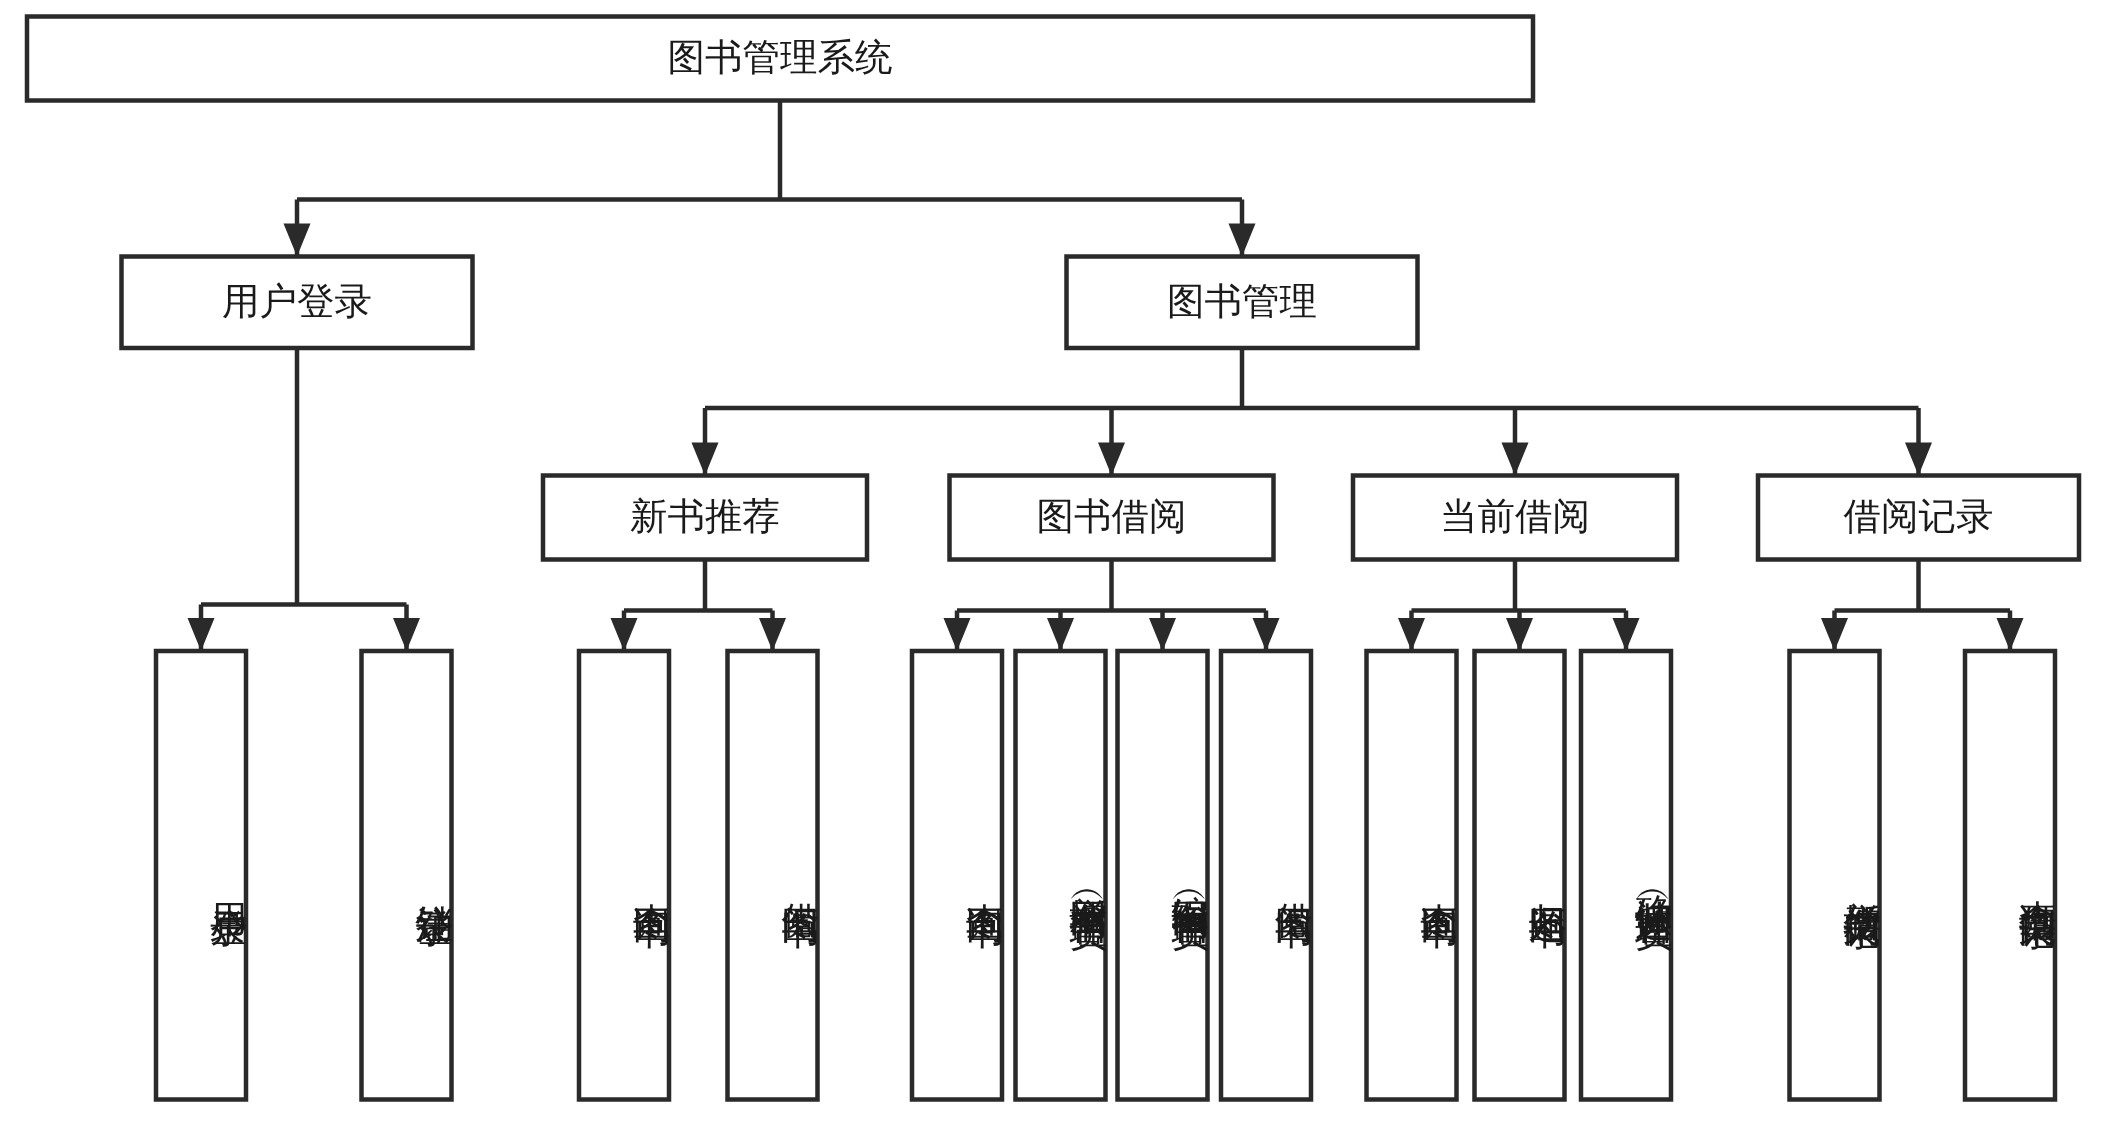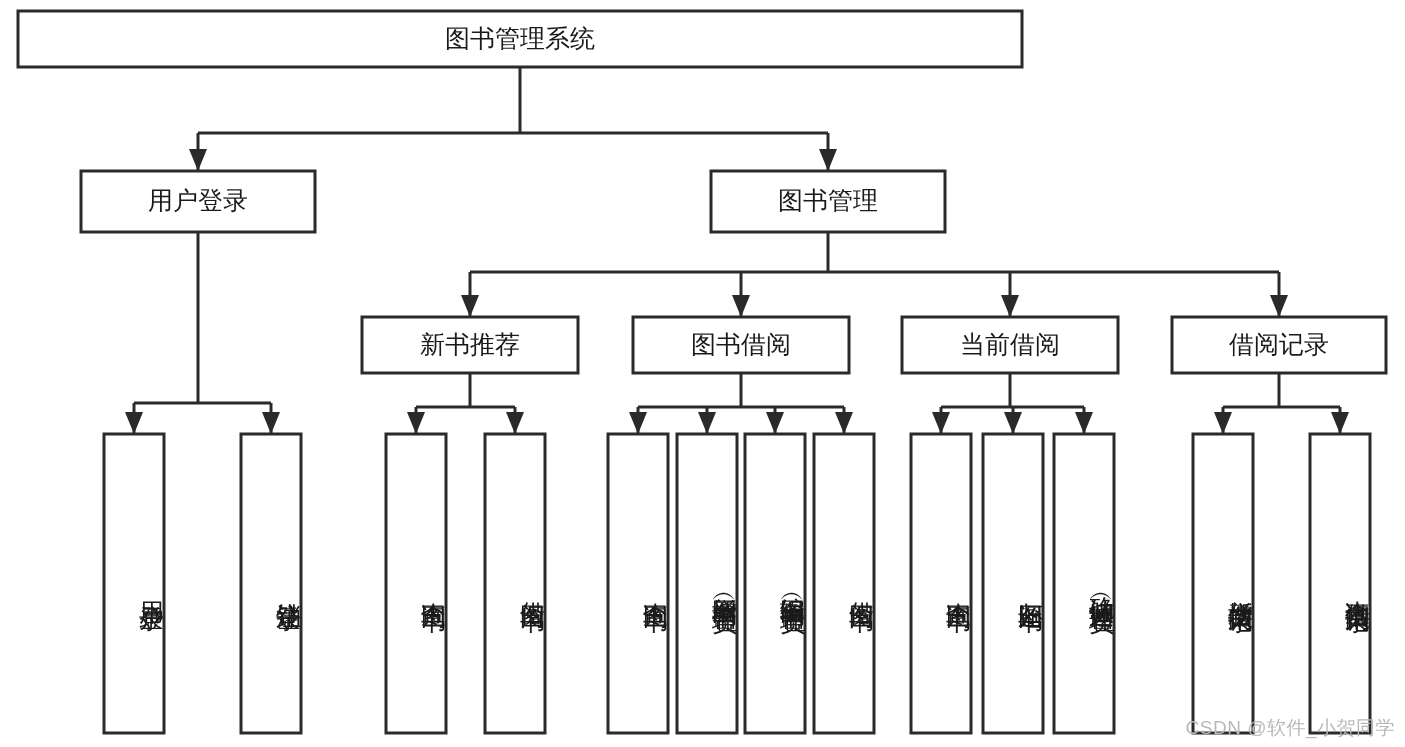--- a/index.html
+++ b/index.html
@@ -181,14 +181,13 @@
       <div class="vlabel-wrap" style="left: 677px; top: 446px; width: 60px; height: 279px;">新增图书（管理员）</div>
       <div class="vlabel-wrap" style="left: 745px; top: 446px; width: 60px; height: 279px;">编辑图书（管理员）</div>
       <div class="vlabel-wrap" style="left: 814px; top: 446px; width: 60px; height: 279px;">借阅图书</div>
       <div class="vlabel-wrap" style="left: 911px; top: 446px; width: 60px; height: 279px;">查询图书</div>
       <div class="vlabel-wrap" style="left: 983px; top: 446px; width: 60px; height: 279px;">归还图书</div>
       <div class="vlabel-wrap" style="left: 1054px; top: 446px; width: 60px; height: 279px;">确认归还（管理员）</div>
       <div class="vlabel-wrap" style="left: 1193px; top: 446px; width: 60px; height: 279px;">新增借阅记录</div>
       <div class="vlabel-wrap" style="left: 1310px; top: 446px; width: 60px; height: 279px;">查询借阅记录</div>
     </div>
 
-  <div class="watermark">CSDN @软件_小贺同学</div>
 </div>
 
 </body></html>

